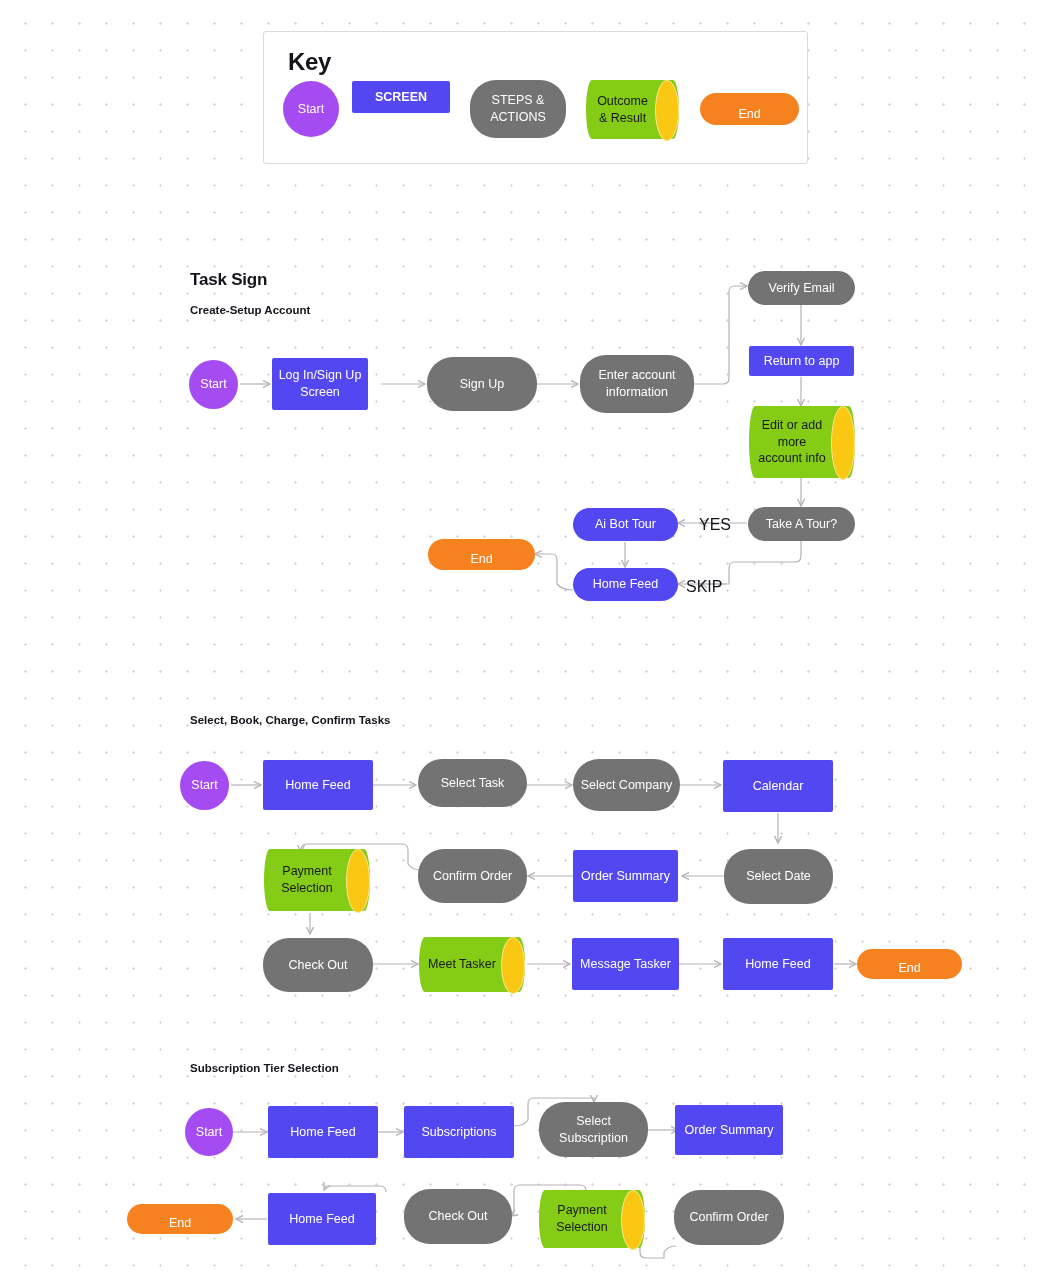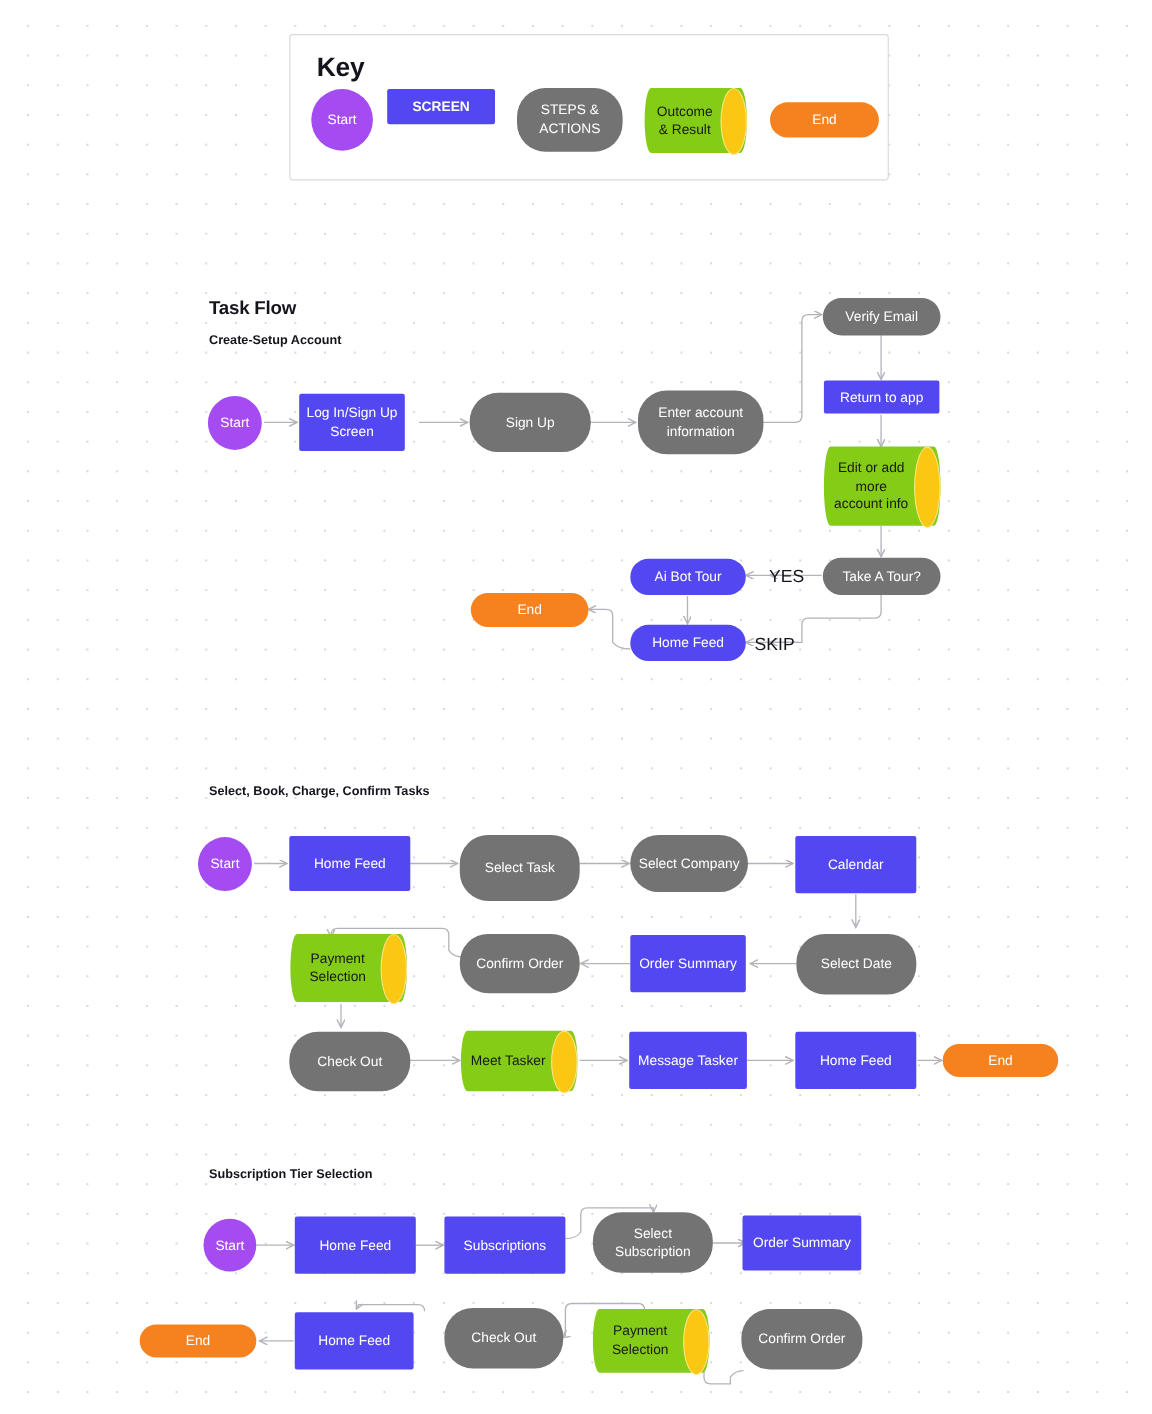--- a/index.html
+++ b/index.html
@@ -67,20 +67,21 @@
     background: #5247f0;
     border-radius: 2px;
   }
   .n-step {            
     background: #737373;
     border-radius: 26px;
   }
   .n-end {             
     background: #f5821f;
     border-radius: 22px;
+    align-items: flex-end;
   }
   .n-outcome {         
     background: #84cc16;
     color: #191919;
     border-radius: 6px / 50%;
     position: absolute;
   }
   .n-outcome::after {
     content: "";
     position: absolute;
@@ -222,21 +223,21 @@
 
     <div class="node n-outcome" style="left:322px; top:48px; width:93px; height:59px;">
       <span class="cyl-label">Outcome &amp; Result</span>
     </div>
 
     <div class="node n-end" style="left:436px; top:61px; width:99px; height:32px;">
       <span>End</span>
     </div>
   </div>
 
-  <div class="flow-title" style="left:190px; top:270px;">Task Flow</div>
+  <div class="flow-title" style="left:190px; top:270px;">Task Sign</div>
 
   <div class="sec-title" style="left:190px; top:304px;">Create-Setup Account</div>
 
   <div class="node n-start" style="left:189px; top:360px; width:49px; height:49px;">
     <span>Start</span>
   </div>
 
   <div class="node n-screen" style="left:272px; top:358px; width:96px; height:52px;">
     <span>Log In/Sign Up Screen</span>
   </div>
@@ -283,21 +284,21 @@
   <div class="sec-title" style="left:190px; top:714px;">Select, Book, Charge, Confirm Tasks</div>
 
   <div class="node n-start" style="left:180px; top:761px; width:49px; height:49px;">
     <span>Start</span>
   </div>
 
   <div class="node n-screen" style="left:263px; top:760px; width:110px; height:50px;">
     <span>Home Feed</span>
   </div>
 
-  <div class="node n-step" style="left:418px; top:759px; width:109px; height:60px;">
+  <div class="node n-step" style="left:418px; top:759px; width:109px; height:48px;">
     <span>Select Task</span>
   </div>
 
   <div class="node n-step" style="left:573px; top:759px; width:107px; height:52px;">
     <span>Select Company</span>
   </div>
 
   <div class="node n-screen" style="left:723px; top:760px; width:110px; height:52px;">
     <span>Calendar</span>
   </div>

